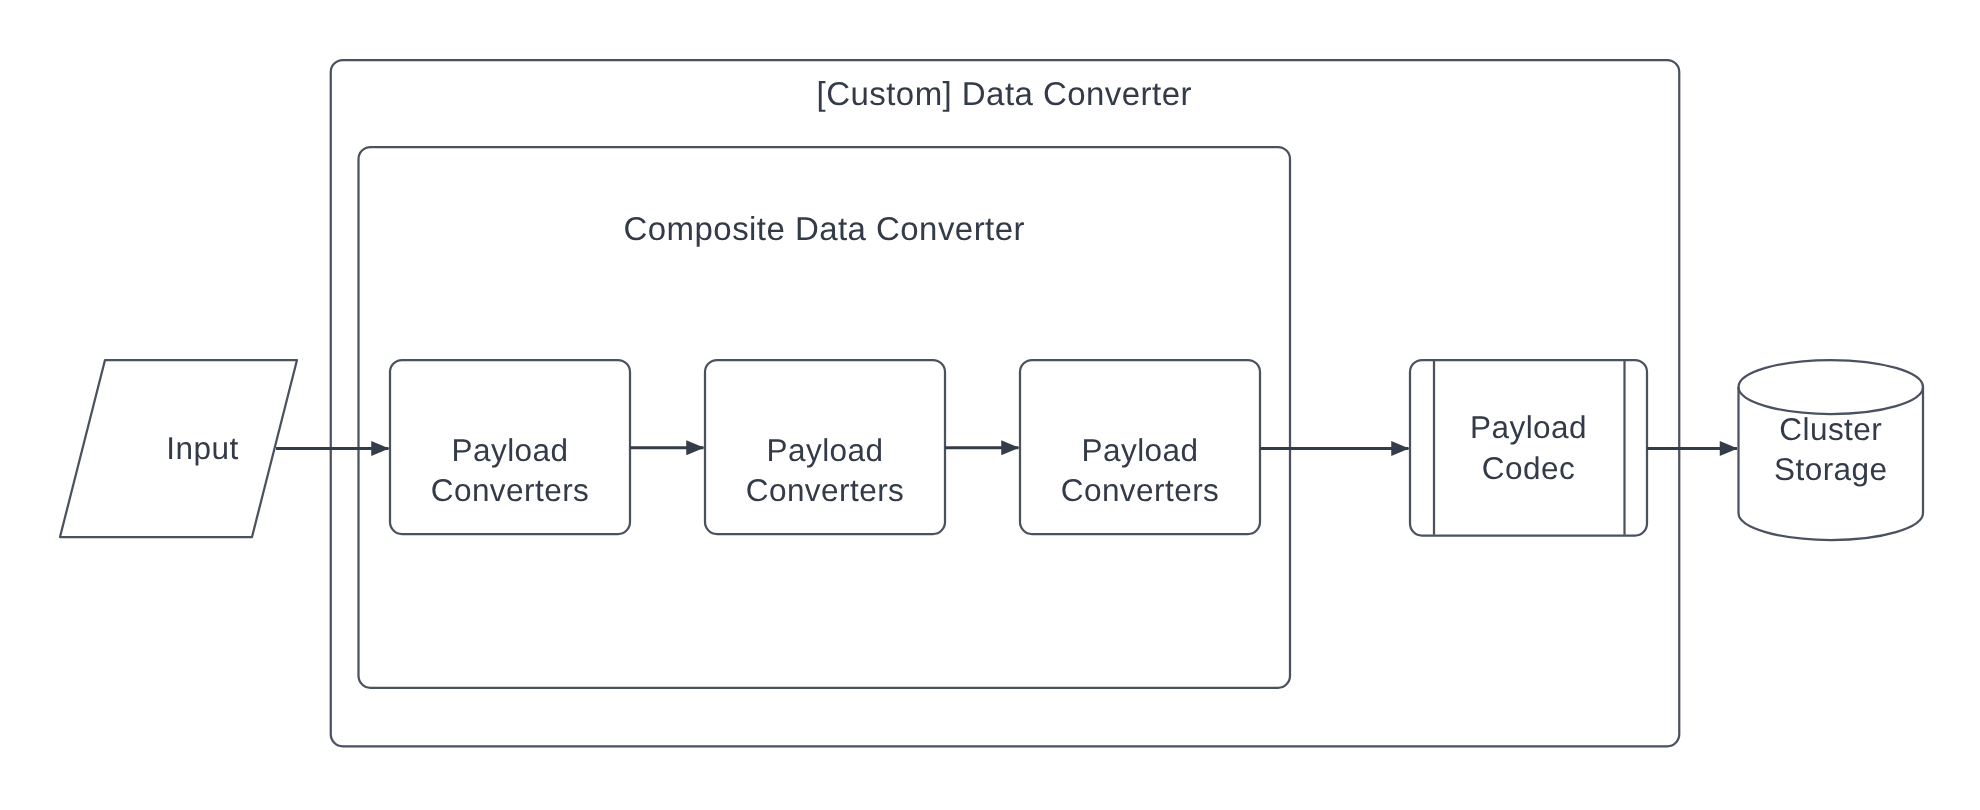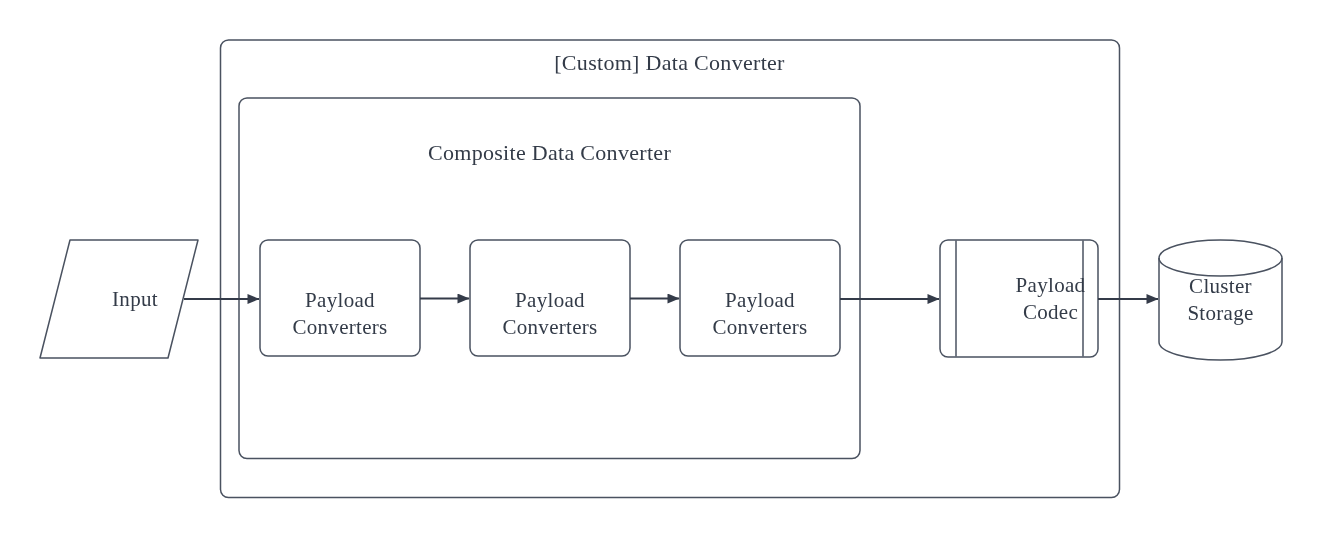--- a/index.html
+++ b/index.html
@@ -10,21 +10,21 @@
     --canvas-bg: #ffffff;
   }
   * { margin: 0; padding: 0; box-sizing: border-box; }
   html, body { background: var(--canvas-bg); }
   .canvas {
     position: relative;
     width: 1320px;
     height: 540px;
     background: var(--canvas-bg);
     overflow: hidden;
-    font-family: Liberation Serif, serif;
+    font-family: Liberation Sans, sans-serif;
   }
   .canvas svg { position: absolute; inset: 0; }
   .shape { stroke: var(--shape-border); stroke-width: 1.5; fill: none; stroke-linejoin: round; }
   .filled { fill: var(--shape-fill); }
   .connector-line { stroke: var(--connector); stroke-width: 2; fill: none; }
   .arrowhead { fill: var(--connector); stroke: none; }
   .label {
     position: absolute;
     color: var(--text);
     letter-spacing: 0.3px;
@@ -94,21 +94,21 @@
   </div>
 
   <div class="label node-label" style="left:470px; top:240px; width:160px; height:116px;">
     <span class="wrap-110">Payload Converters</span>
   </div>
 
   <div class="label node-label" style="left:680px; top:240px; width:160px; height:116px;">
     <span class="wrap-110">Payload Converters</span>
   </div>
 
-  <div class="label node-label" style="left:940px; top:240px; width:158px; height:117px;justify-content:flex-end;">
+  <div class="label node-label" style="left:940px; top:240px; width:158px; height:117px;">
     <span class="wrap-90">Payload Codec</span>
   </div>
 
   <div class="label node-label" style="left:1159px; top:242px; width:123px; height:116px;">
     <span class="wrap-80">Cluster Storage</span>
   </div>
 
 </div>
 
 </body></html>

